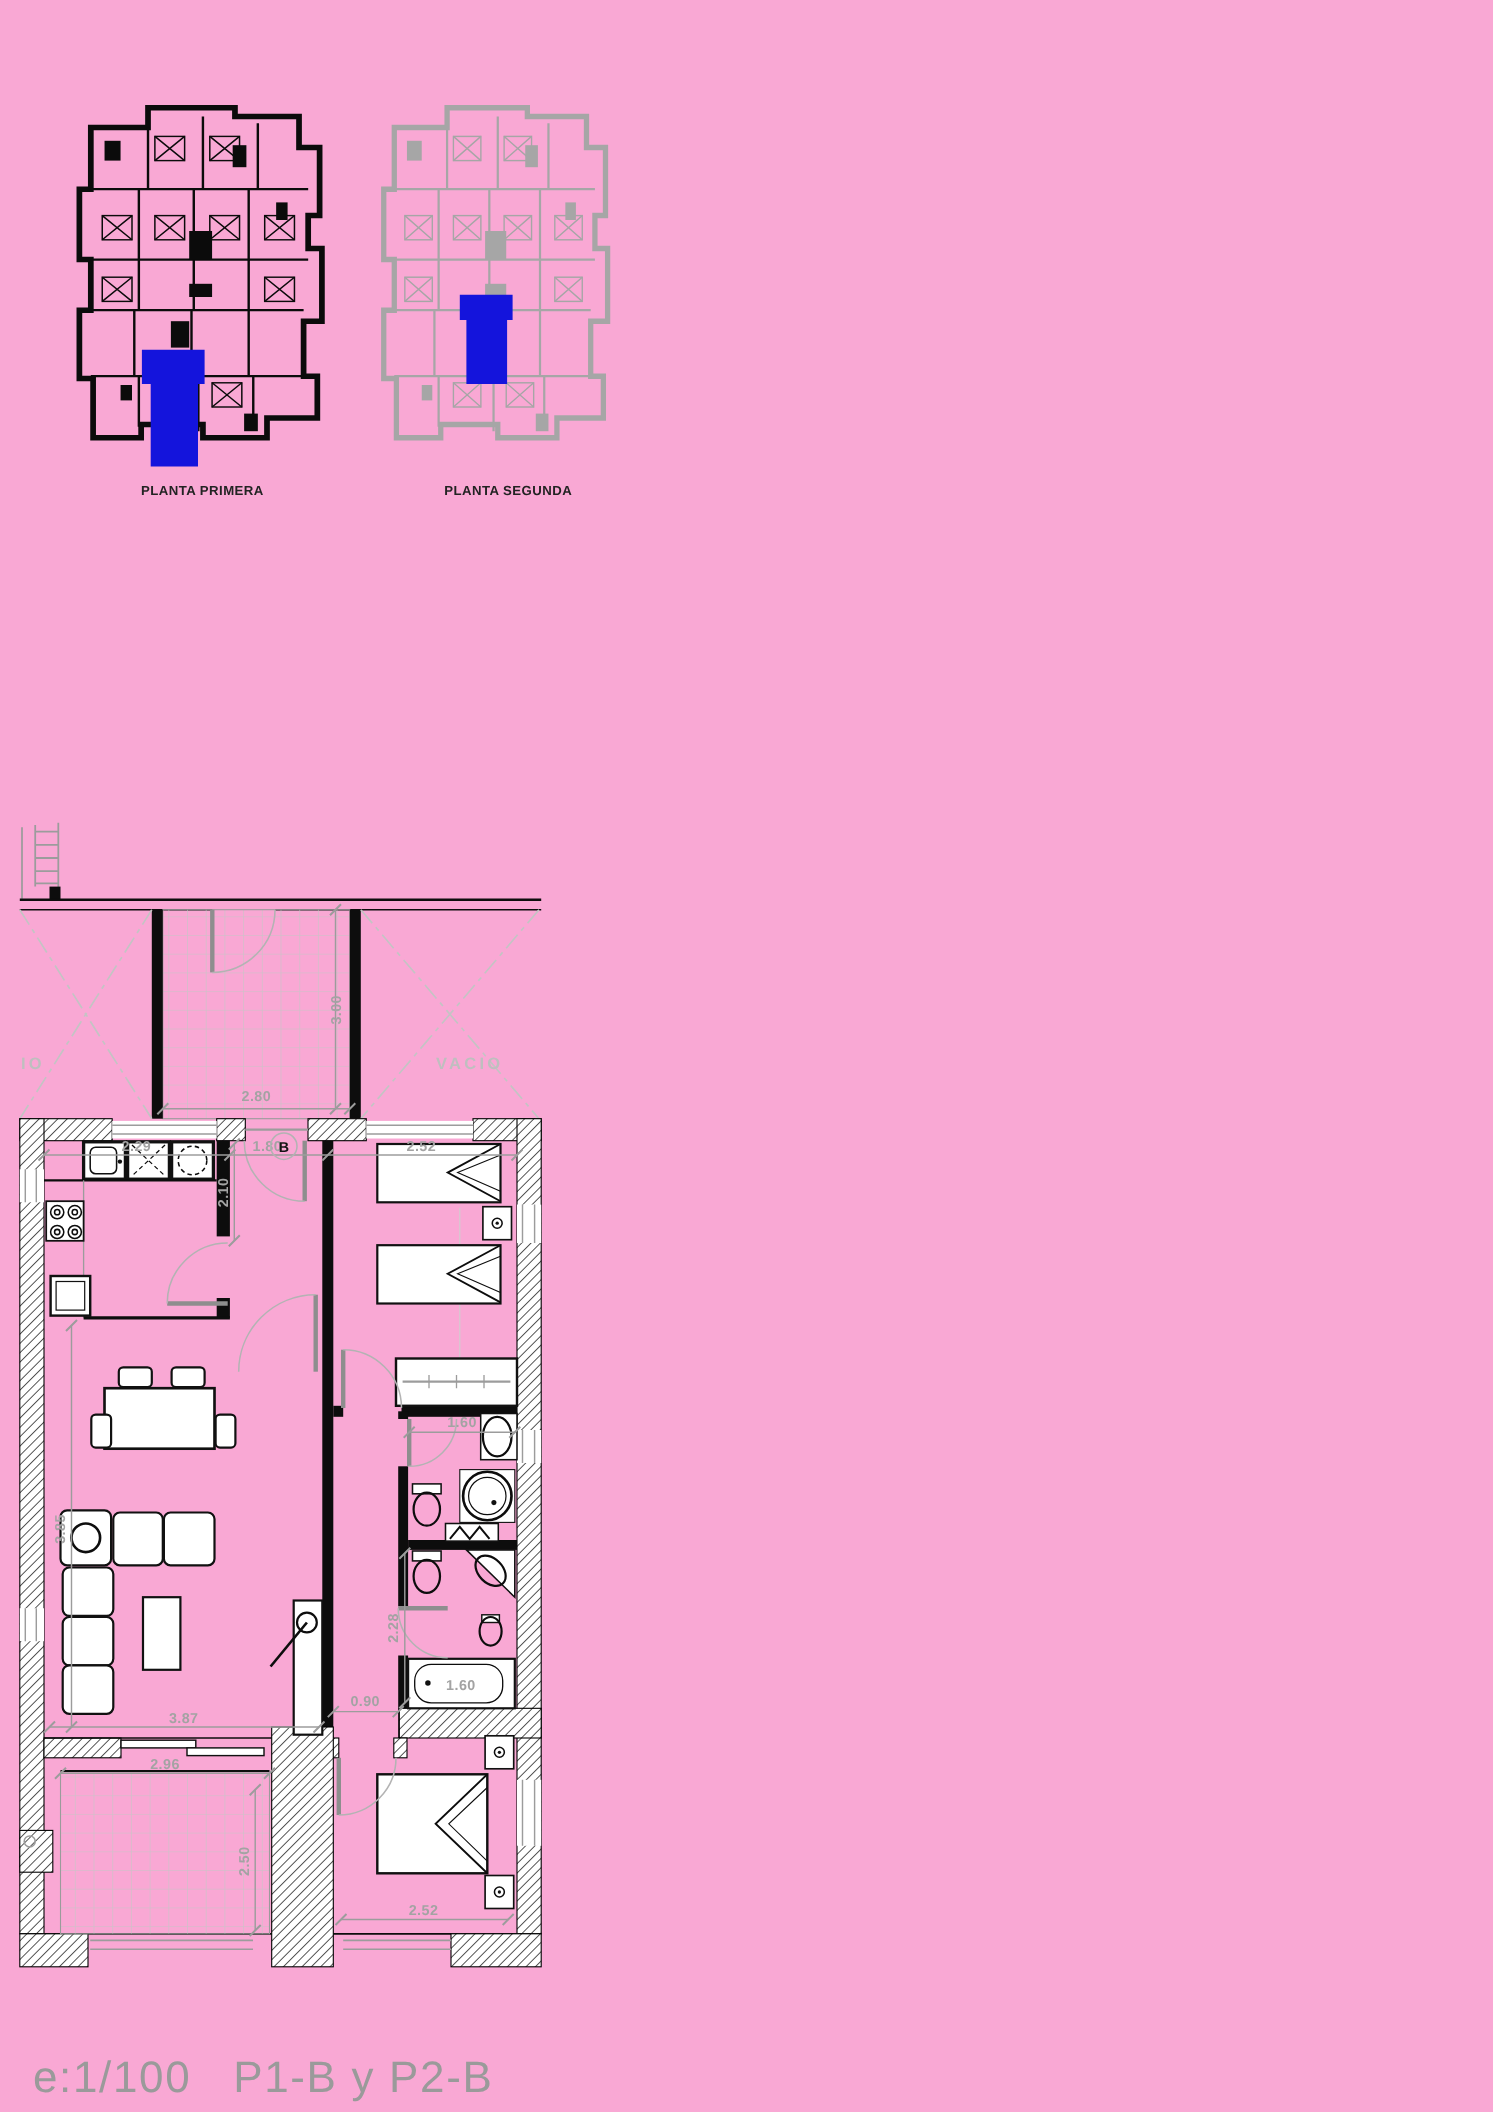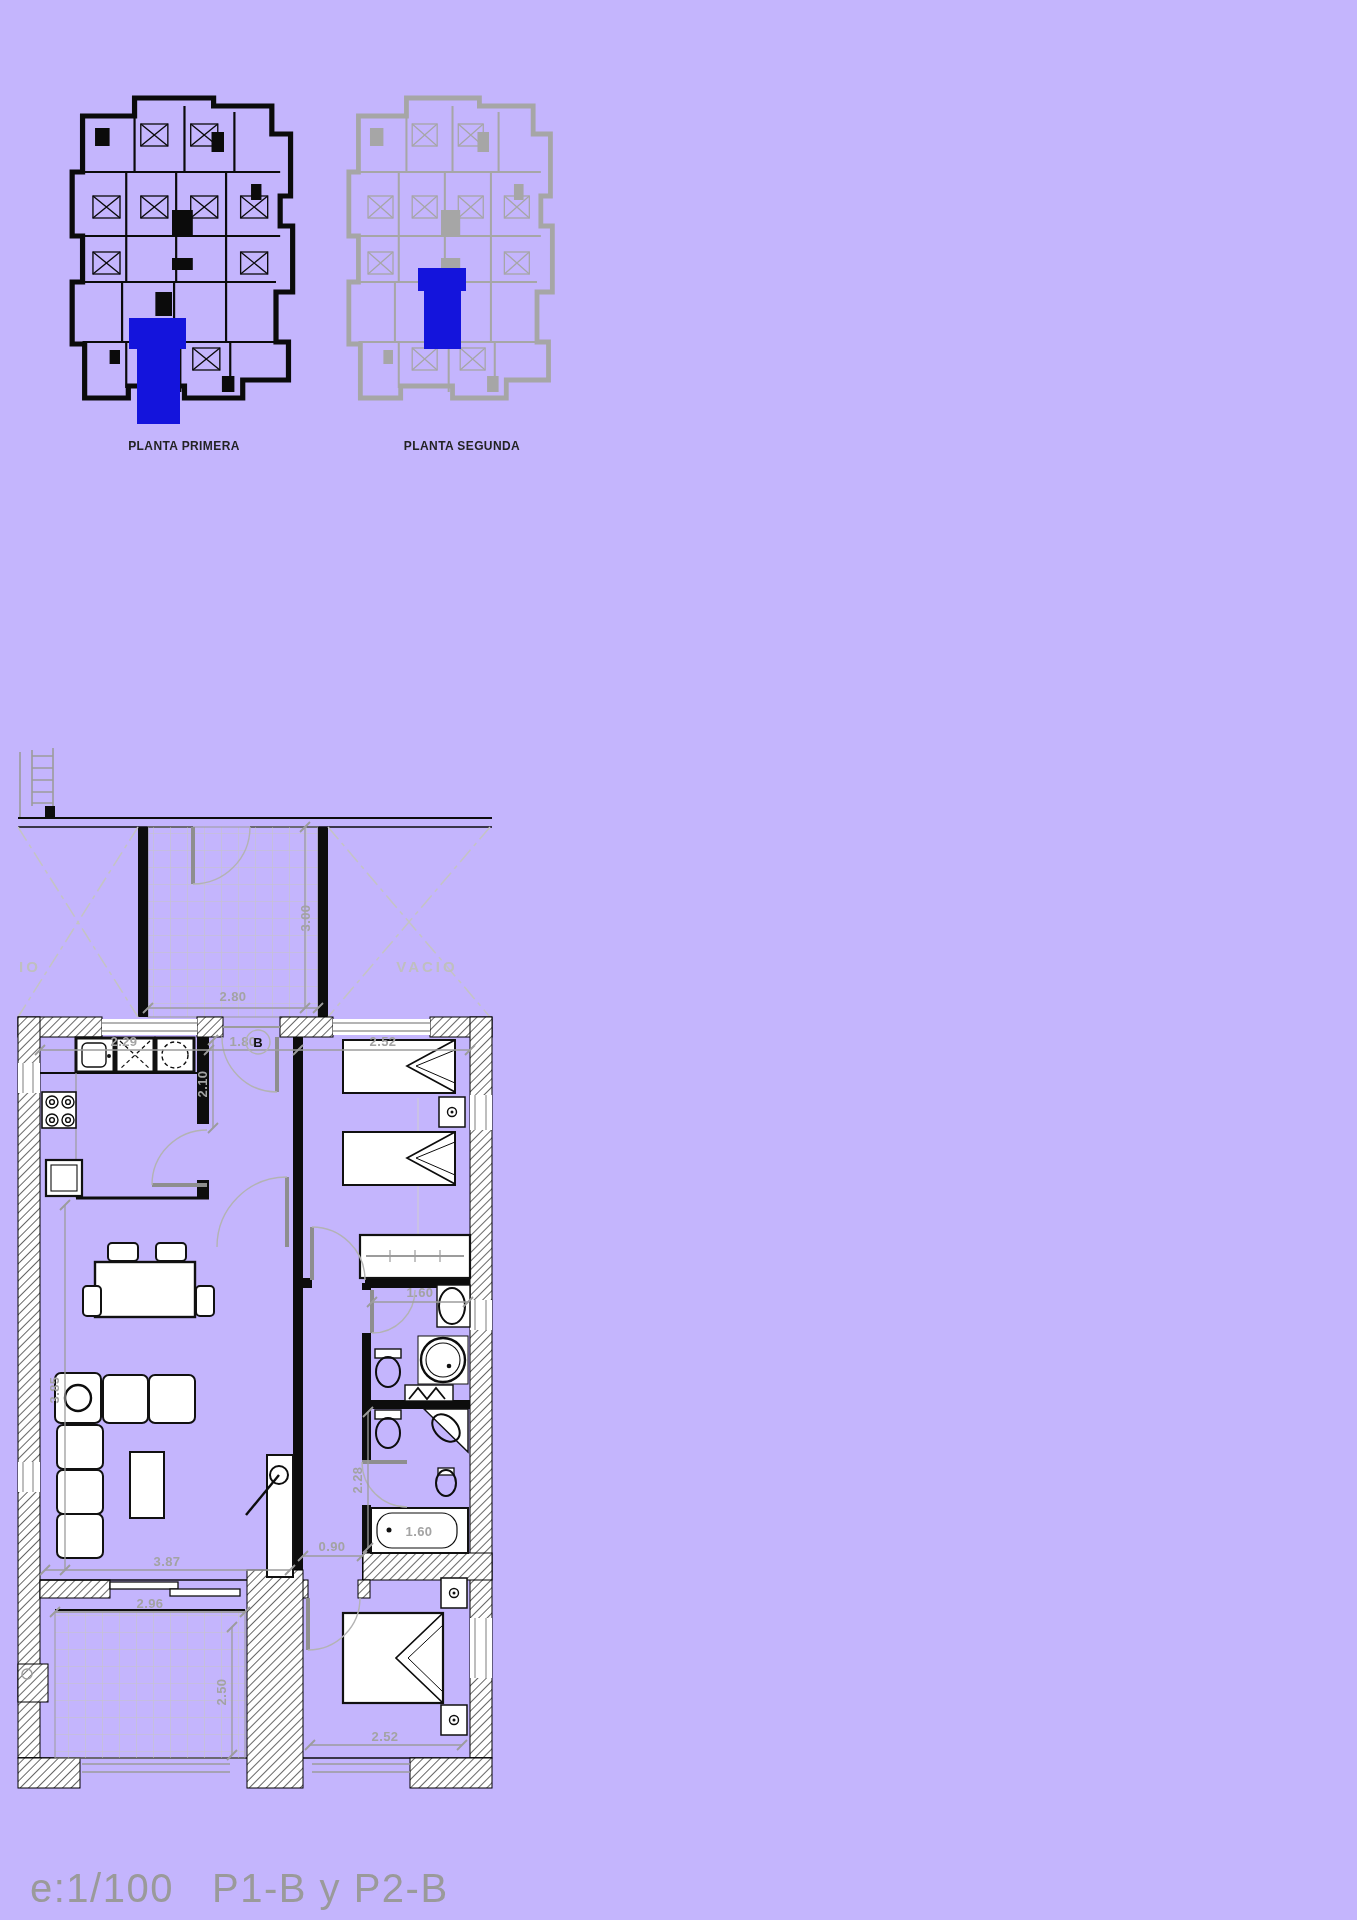--- a/index.html
+++ b/index.html
@@ -1,16 +1,16 @@
 <!DOCTYPE html>
 <html><head>
 <meta charset="utf-8">
 <style>
   html,body{margin:0;padding:0;background:#ffffff;}
-  .page{position:relative;width:1357px;height:1920px;background:#c4b5fd;overflow:hidden;}
+  .page{position:relative;width:1357px;height:1920px;background:#f9a8d4;overflow:hidden;}
   svg{position:absolute;left:0;top:0;}
   text{font-family:"Liberation Sans",sans-serif;}
   .dimt{font-size:13px;font-weight:700;fill:#a3a3a3;letter-spacing:.4px;text-anchor:middle;}
   .vac{font-size:15px;font-weight:600;fill:#bfbfbf;letter-spacing:3px;text-anchor:middle;}
   .pl{font-size:12px;font-weight:700;fill:#232323;letter-spacing:.4px;text-anchor:middle;}
   .ft{font-size:40px;fill:#9a9a9a;letter-spacing:1.5px;}
   .ub{font-size:13px;font-weight:700;fill:#141414;text-anchor:middle;}
   .w{fill:#0d0d0d;stroke:none;}
   .hat{fill:url(#hatch);stroke:#000;stroke-width:1;}
   .til{fill:url(#tile);stroke:#9b9b9b;stroke-width:1;}

